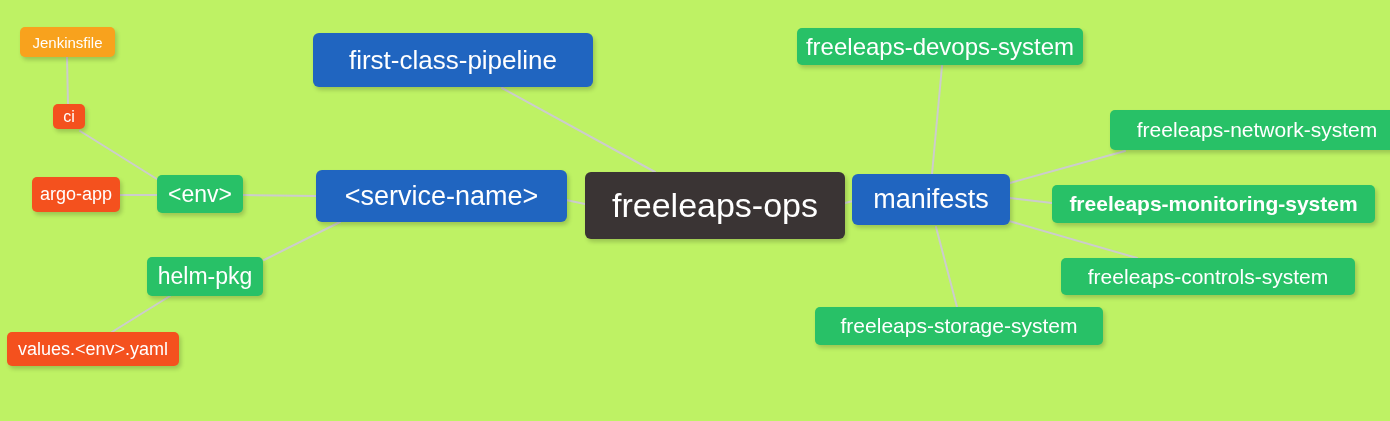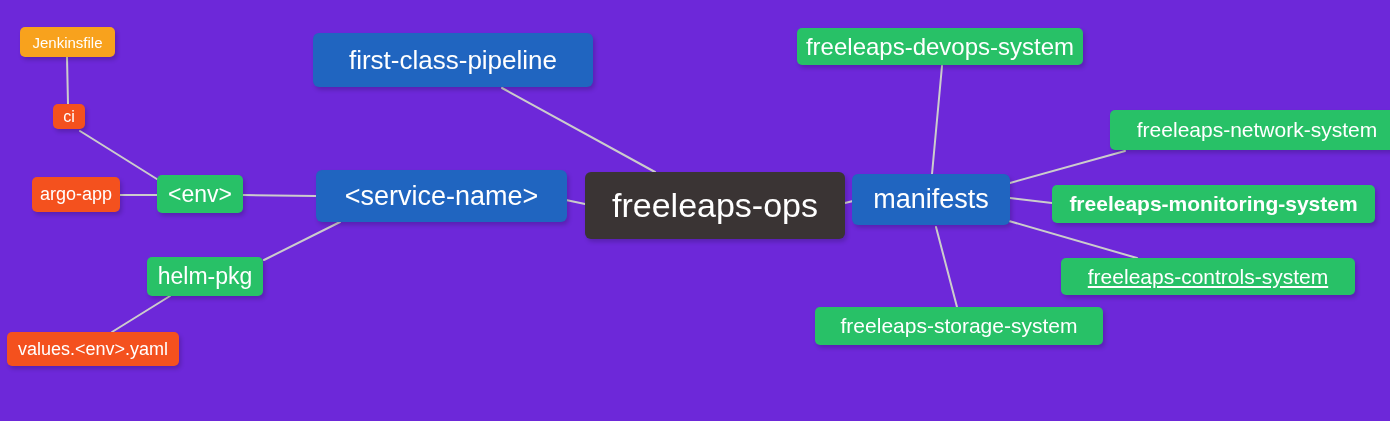--- a/index.html
+++ b/index.html
@@ -51,21 +51,21 @@
   #n-manifests     { left: 852px;  top: 174px; width: 158px; height: 51px; font-size: 27px; border-radius: 6px; }
   #n-devops        { left: 797px;  top: 28px;  width: 286px; height: 37px; font-size: 24px; }
   #n-network       { left: 1110px; top: 110px; width: 294px; height: 40px; font-size: 21px; }
   #n-monitoring    { left: 1052px; top: 185px; width: 323px; height: 38px; font-size: 21px; }
   #n-controls      { left: 1061px; top: 258px; width: 294px; height: 37px; font-size: 21px; }
   #n-storage       { left: 815px;  top: 307px; width: 288px; height: 38px; font-size: 21px; }
 </style>
 </head>
 <body>
 
-<div class="canvas" style="background: #6d28d9;">
+<div class="canvas" style="background: #bef264;">
 
   <svg class="edges-svg" viewBox="0 0 1390 421" xmlns="http://www.w3.org/2000/svg">
     <line x1="67" y1="57" x2="68" y2="104" stroke="#cccccc"></line>
     <line x1="80" y1="131" x2="160" y2="181" stroke="#cccccc"></line>
     <line x1="120" y1="195" x2="157" y2="195" stroke="#cccccc"></line>
     <line x1="243" y1="195" x2="316" y2="196" stroke="#cccccc"></line>
     <line x1="264" y1="260" x2="340" y2="222" stroke="#cccccc"></line>
     <line x1="112" y1="332" x2="170" y2="296" stroke="#cccccc"></line>
     <line x1="502" y1="88" x2="655" y2="172" stroke="#cccccc"></line>
     <line x1="566" y1="200" x2="585" y2="204" stroke="#cccccc"></line>
@@ -96,17 +96,17 @@
   <div class="node" id="n-ops" style="background: rgb(58, 52, 52); color: rgb(255, 255, 255);">freeleaps-ops</div>
 
   <div class="node" id="n-manifests" style="background: rgb(32, 101, 192); color: rgb(255, 255, 255);">manifests</div>
 
   <div class="node" id="n-devops" style="background: rgb(40, 193, 103); color: rgb(255, 255, 255);">freeleaps-devops-system</div>
 
   <div class="node" id="n-network" style="background: rgb(40, 193, 103); color: rgb(255, 255, 255);">freeleaps-network-system</div>
 
   <div class="node" id="n-monitoring" style="background: rgb(40, 193, 103); color: rgb(255, 255, 255); font-weight: bold;">freeleaps-monitoring-system</div>
 
-  <div class="node" id="n-controls" style="background: rgb(40, 193, 103); color: rgb(255, 255, 255); text-decoration: underline;">freeleaps-controls-system</div>
+  <div class="node" id="n-controls" style="background: rgb(40, 193, 103); color: rgb(255, 255, 255);">freeleaps-controls-system</div>
 
   <div class="node" id="n-storage" style="background: rgb(40, 193, 103); color: rgb(255, 255, 255);">freeleaps-storage-system</div>
 
 </div>
 
 </body></html>

